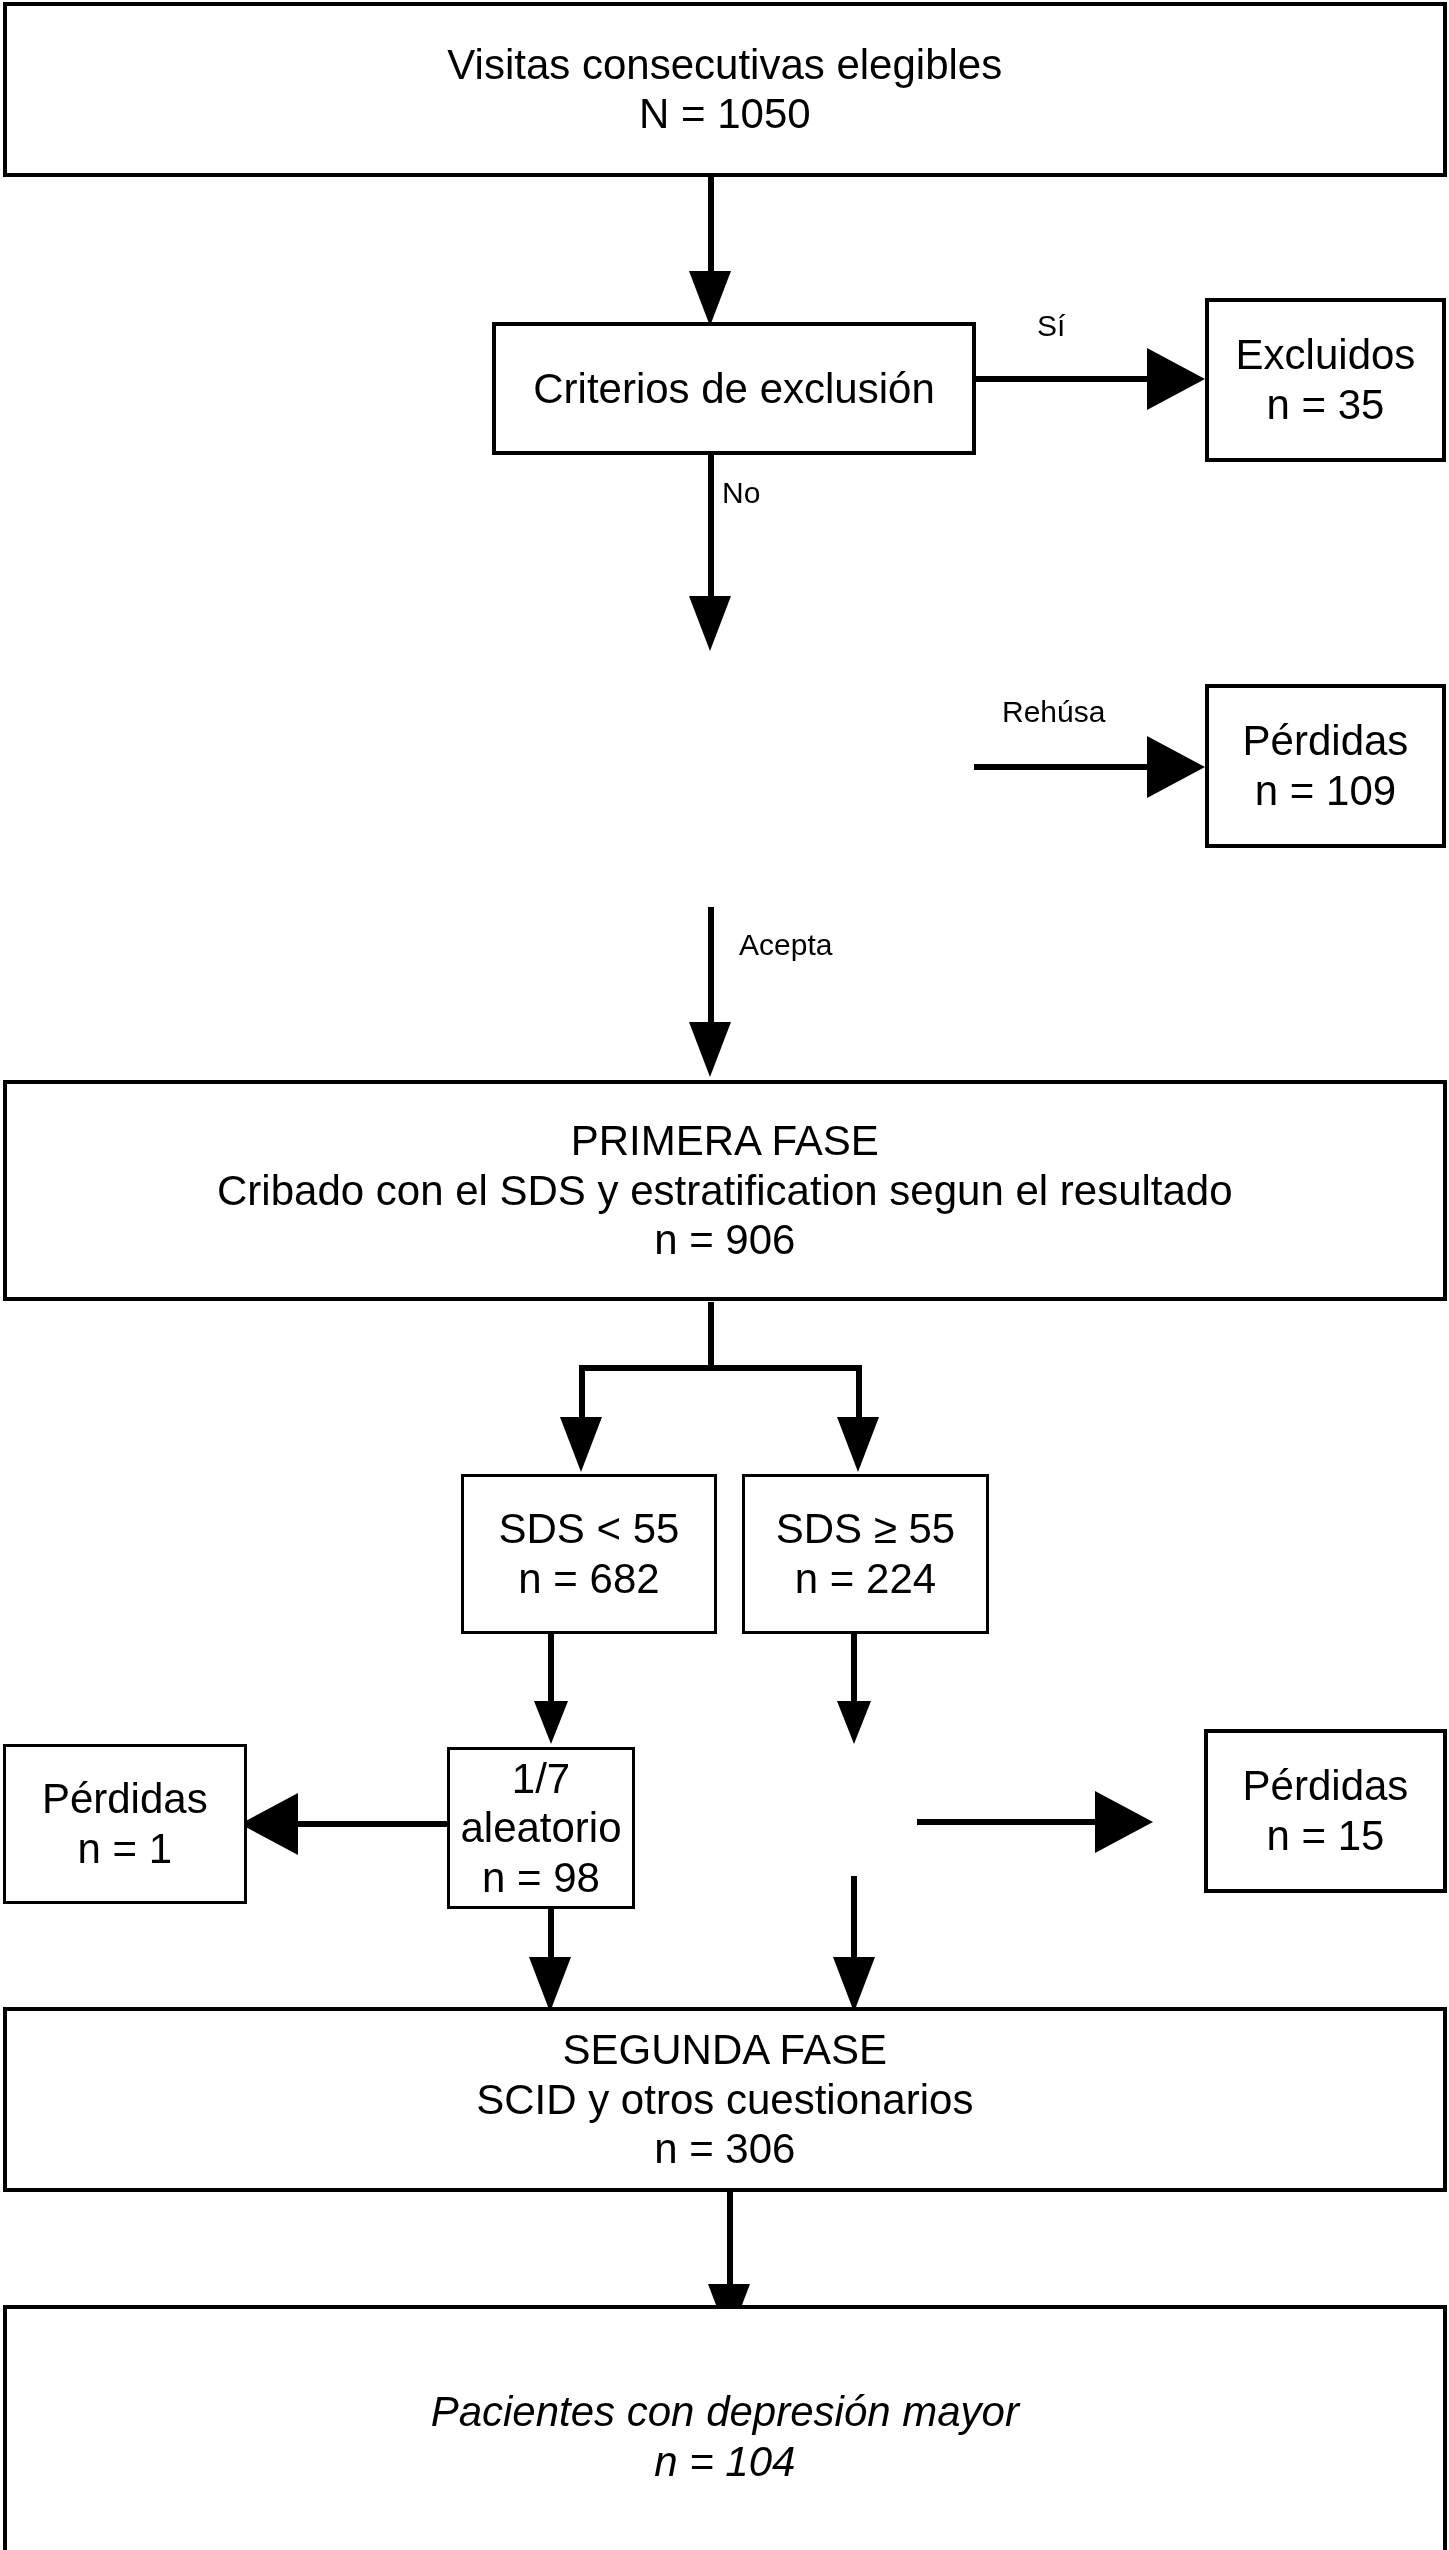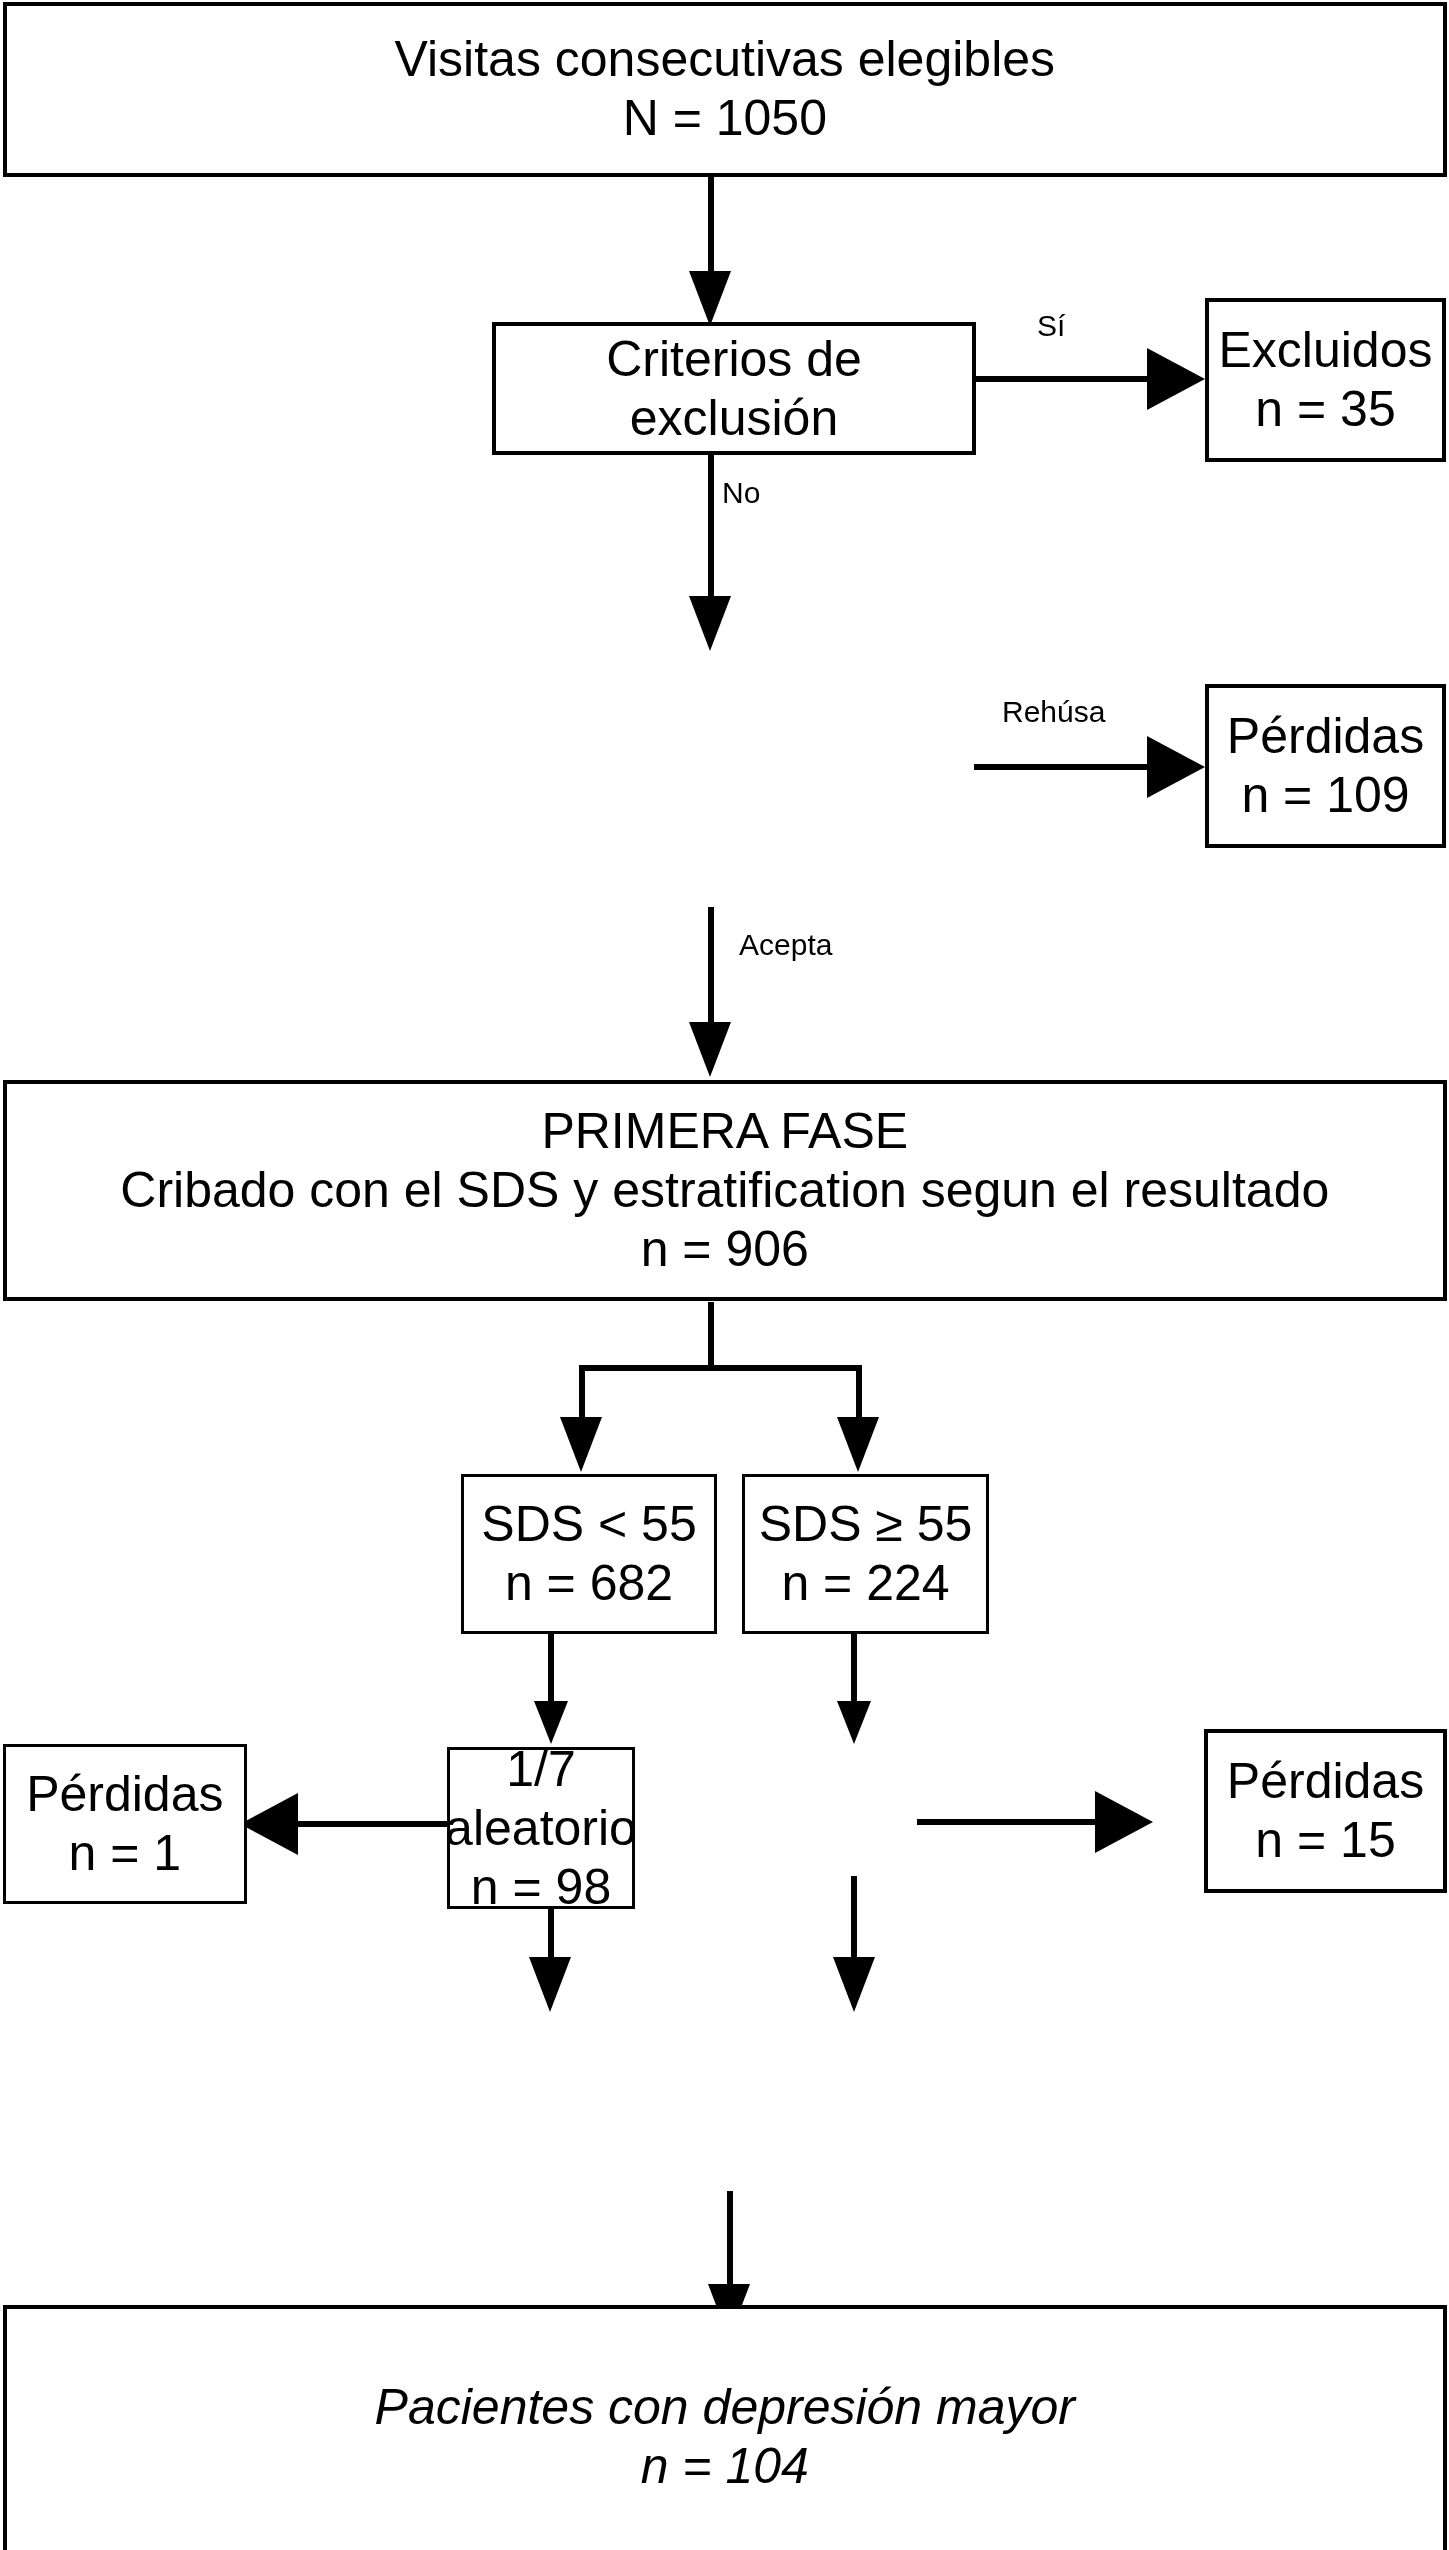--- a/index.html
+++ b/index.html
@@ -19,21 +19,21 @@
   .node {
     position: absolute;
     box-sizing: border-box;
     border: 4.7px solid #000000;
     background: #ffffff;
     display: flex;
     align-items: center;
     justify-content: center;
     text-align: center;
     line-height: 1.18;
-    font-size: 50px;
+    font-size: 42px;
     white-space: pre-line;
     z-index: 3;
   }
   .node.thin { border-width: 3.8px; }
   .edge-label {
     position: absolute;
     font-size: 30px;
     line-height: 1;
     white-space: nowrap;
     z-index: 4;
@@ -150,20 +150,23 @@
 
   <div class="node" style="left:1204px; top:1729px; width:243px; height:164px;">Pérdidas
 n = 15</div>
 
   <div class="line-v" style="left:548px; top:1909px; height:55px;"></div>
   <div class="arrow-down" style="left:529px; top:1957px;"></div>
 
   <div class="line-v" style="left:851px; top:1876px; height:88px;"></div>
   <div class="arrow-down" style="left:833px; top:1957px;"></div>
 
+  <div class="node" style="left:2.8px; top:2007px; width:1444px; height:185px;">SEGUNDA FASE
+SCID y otros cuestionarios
+n = 306</div>
 
   <div class="line-v" style="left:727px; top:2191px; height:99px;"></div>
   <div class="arrow-down" style="left:708px; top:2284px;"></div>
 
   <div class="node" style="left:2.8px; top:2305px; width:1444px; height:264px;font-style:italic;">Pacientes con depresión mayor
 n = 104</div>
 
 </div>
 
 

